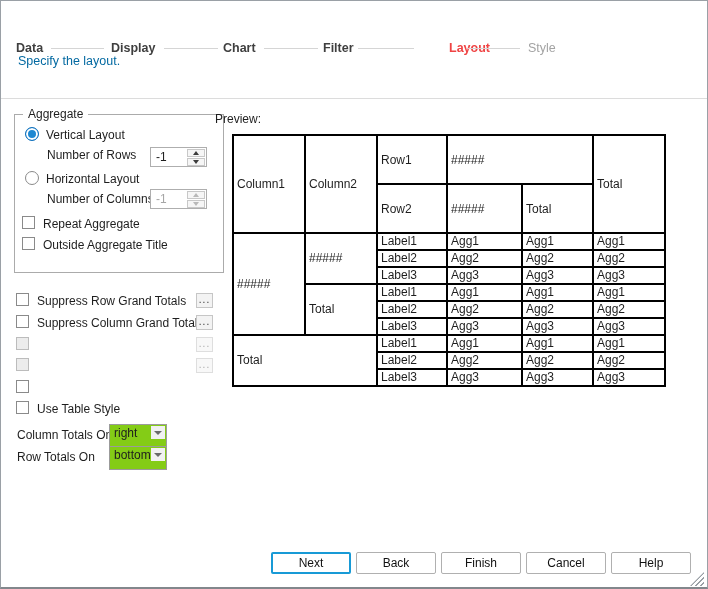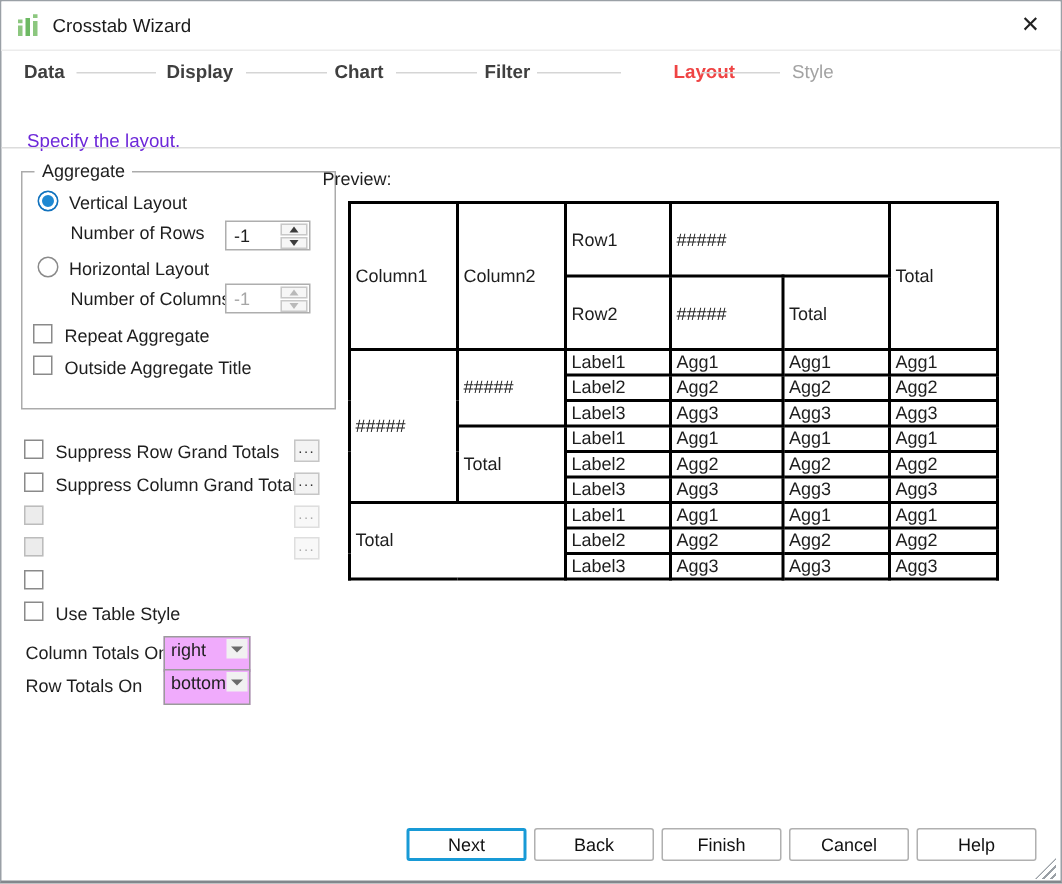--- a/index.html
+++ b/index.html
@@ -21,21 +21,21 @@
   .titlebar { position: absolute; left: 0; top: 0; right: 0; height: 33px; border-bottom: 1px solid #ececec; background: #fff; }
   .title-icon { position: absolute; left: 10px; top: 8px; width: 17px; height: 18px; }
   .title-text { position: absolute; left: 34px; top: 9px; font-size: 12.5px; color: #1a1a1a; }
   .close-btn { position: absolute; right: 10px; top: 6px; width: 20px; height: 20px; text-align: center; line-height: 20px; font-size: 15px; color: #222; cursor: pointer; }
 
   
   .step { position: absolute; top: 40px; font-weight: bold; font-size: 12.5px; color: #3f3f3f; cursor: pointer; }
   .step.active { color: #ef4444; margin-left: 26px; }
   .step.upcoming { color: #a3a3a3; font-weight: normal; }
   .sline { position: absolute; top: 47px; height: 1px; background: #d5d5d5; }
-  .subtitle { position: absolute; left: 17px; top: 86px; font-size: 12.5px; color: #6d28d9; }
+  .subtitle { position: absolute; left: 17px; top: 53px; font-size: 12.5px; color: #0369a1; }
   .hsep { position: absolute; left: 0; right: 0; top: 97px; height: 1px; background: #dcdcdc; }
 
   
   .groupbox { position: absolute; left: 13px; top: 113px; width: 210px; height: 159px; border: 1px solid #ababab; }
   .groupbox .legend { position: absolute; left: 8px; top: -8px; background: #fff; padding: 0 5px; font-size: 12px; color: #1e1e1e; }
 
   .radio { position: absolute; width: 14px; height: 14px; border-radius: 50%; border: 1px solid #8a8a8a; background: #fff; cursor: pointer; }
   .radio.selected { border: 1px solid #1272bd; background: #1e88d2; box-shadow: inset 0 0 0 2px #ffffff; }
   .cb { position: absolute; width: 13px; height: 13px; border: 1px solid #8a8a8a; background: #fff; cursor: pointer; }
   .cb.disabled { border-color: #bcbcbc; background: #ececec; }
@@ -53,21 +53,21 @@
   .tri-dn { width: 0; height: 0; border-left: 3px solid transparent; border-right: 3px solid transparent; border-top: 4px solid #3c3c3c; }
   .spin.disabled .val { color: #a6a6a6; }
   .spin.disabled .tri-up { border-bottom-color: #b9b9b9; }
   .spin.disabled .tri-dn { border-top-color: #b9b9b9; }
 
   
   .dots { position: absolute; left: 195px; width: 17px; height: 15px; border: 1px solid #c6c6c6; background: #f3f3f3; font-size: 10px; line-height: 11px; text-align: center; color: #333; letter-spacing: 1px; cursor: pointer; }
   .dots.disabled { color: #ababab; border-color: #dedede; background: #f8f8f8; }
 
   
-  .dd { position: absolute; left: 108px; width: 58px; height: 24px; border: 1px solid #9b9b9b; background: #f0abfc; cursor: pointer; }
+  .dd { position: absolute; left: 108px; width: 58px; height: 24px; border: 1px solid #9b9b9b; background: #84cc16; cursor: pointer; }
   .dd .v { position: absolute; left: 4px; top: 1px; font-size: 12px; }
   .dd .arr { position: absolute; right: 1px; top: 1px; width: 14px; height: 13px; background: #f1f1f1; display: flex; align-items: center; justify-content: center; }
   .dd .arr .tri-dn { border-left-width: 4px; border-right-width: 4px; border-top-width: 4px; border-top-color: #6a6a6a; }
 
   
   .preview-label { position: absolute; left: 214px; top: 111px; font-size: 12px; }
   table.preview { position: absolute; left: 231px; top: 133px; border-collapse: collapse; table-layout: fixed; }
   table.preview td { border: 2px solid #000; font-size: 12px; padding: 0 0 0 3px; vertical-align: middle; overflow: hidden; white-space: nowrap; background: #fff; }
   table.preview tr.hdr td { height: 49px; }
   table.preview tr.bdy td { height: 15.5px; line-height: 15px; }
@@ -79,31 +79,20 @@
 
   .grip { position: absolute; right: 3px; bottom: 1px; width: 14px; height: 14px;
     background: repeating-linear-gradient(135deg, transparent 0 2.2px, #9aa0a6 2.2px 3.6px);
     clip-path: polygon(100% 0, 100% 100%, 0 100%); cursor: nwse-resize; }
 </style>
 </head>
 <body>
 
 <div class="dialog">
 
-  <div class="titlebar">
-    <svg class="title-icon" viewBox="0 0 17 18">
-      <rect x="1" y="8" width="3" height="7" fill="#8cc77f"></rect>
-      <rect x="1" y="4" width="3" height="2.5" fill="#8cc77f"></rect>
-      <rect x="6" y="3" width="3" height="12" fill="#6db963"></rect>
-      <rect x="11" y="0.5" width="3" height="2.5" fill="#8cc77f"></rect>
-      <rect x="11" y="5" width="3" height="10" fill="#8cc77f"></rect>
-    </svg>
-    <span class="title-text">Crosstab Wizard</span>
-    <span class="close-btn">✕</span>
-  </div>
 
   <span class="step" style="left:15px">Data</span>
   <div class="sline" style="left:50px;width:53px"></div>
   <span class="step" style="left:110px">Display</span>
   <div class="sline" style="left:163px;width:54px"></div>
   <span class="step" style="left:222px">Chart</span>
   <div class="sline" style="left:263px;width:54px"></div>
   <span class="step" style="left:322px">Filter</span>
   <div class="sline" style="left:357px;width:56px"></div>
   <span class="step active" style="left:422px">Layout</span>

